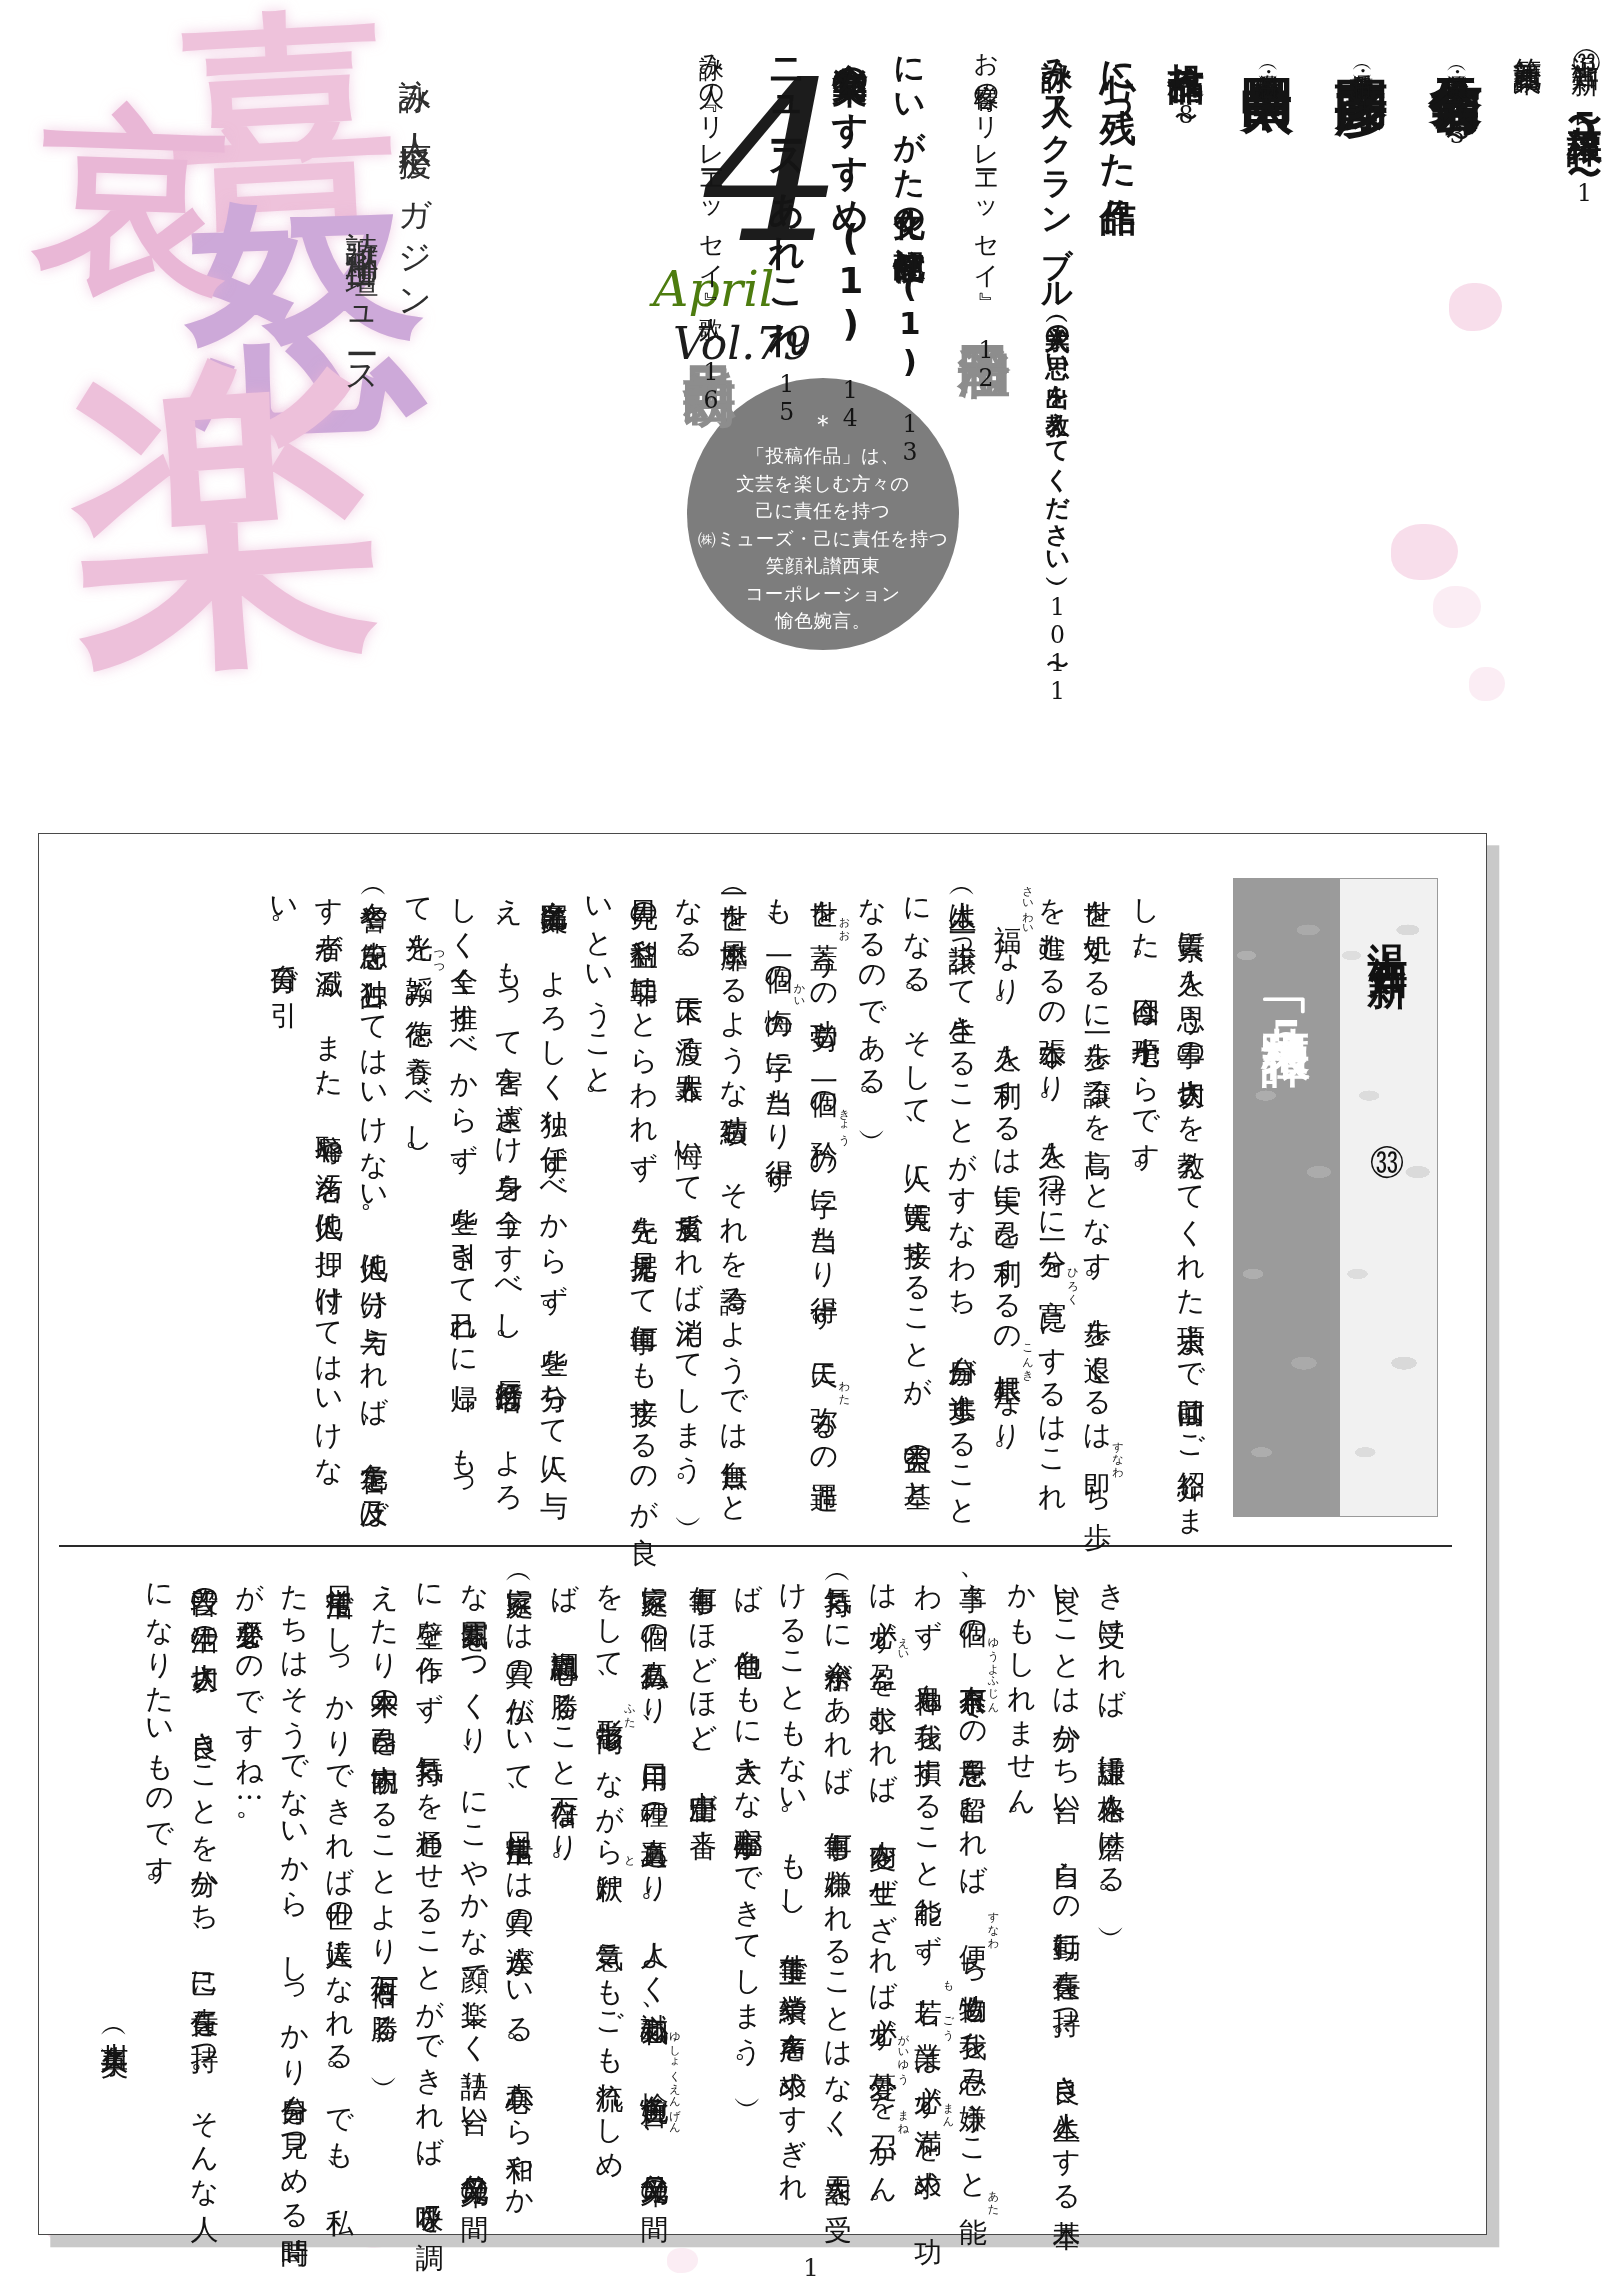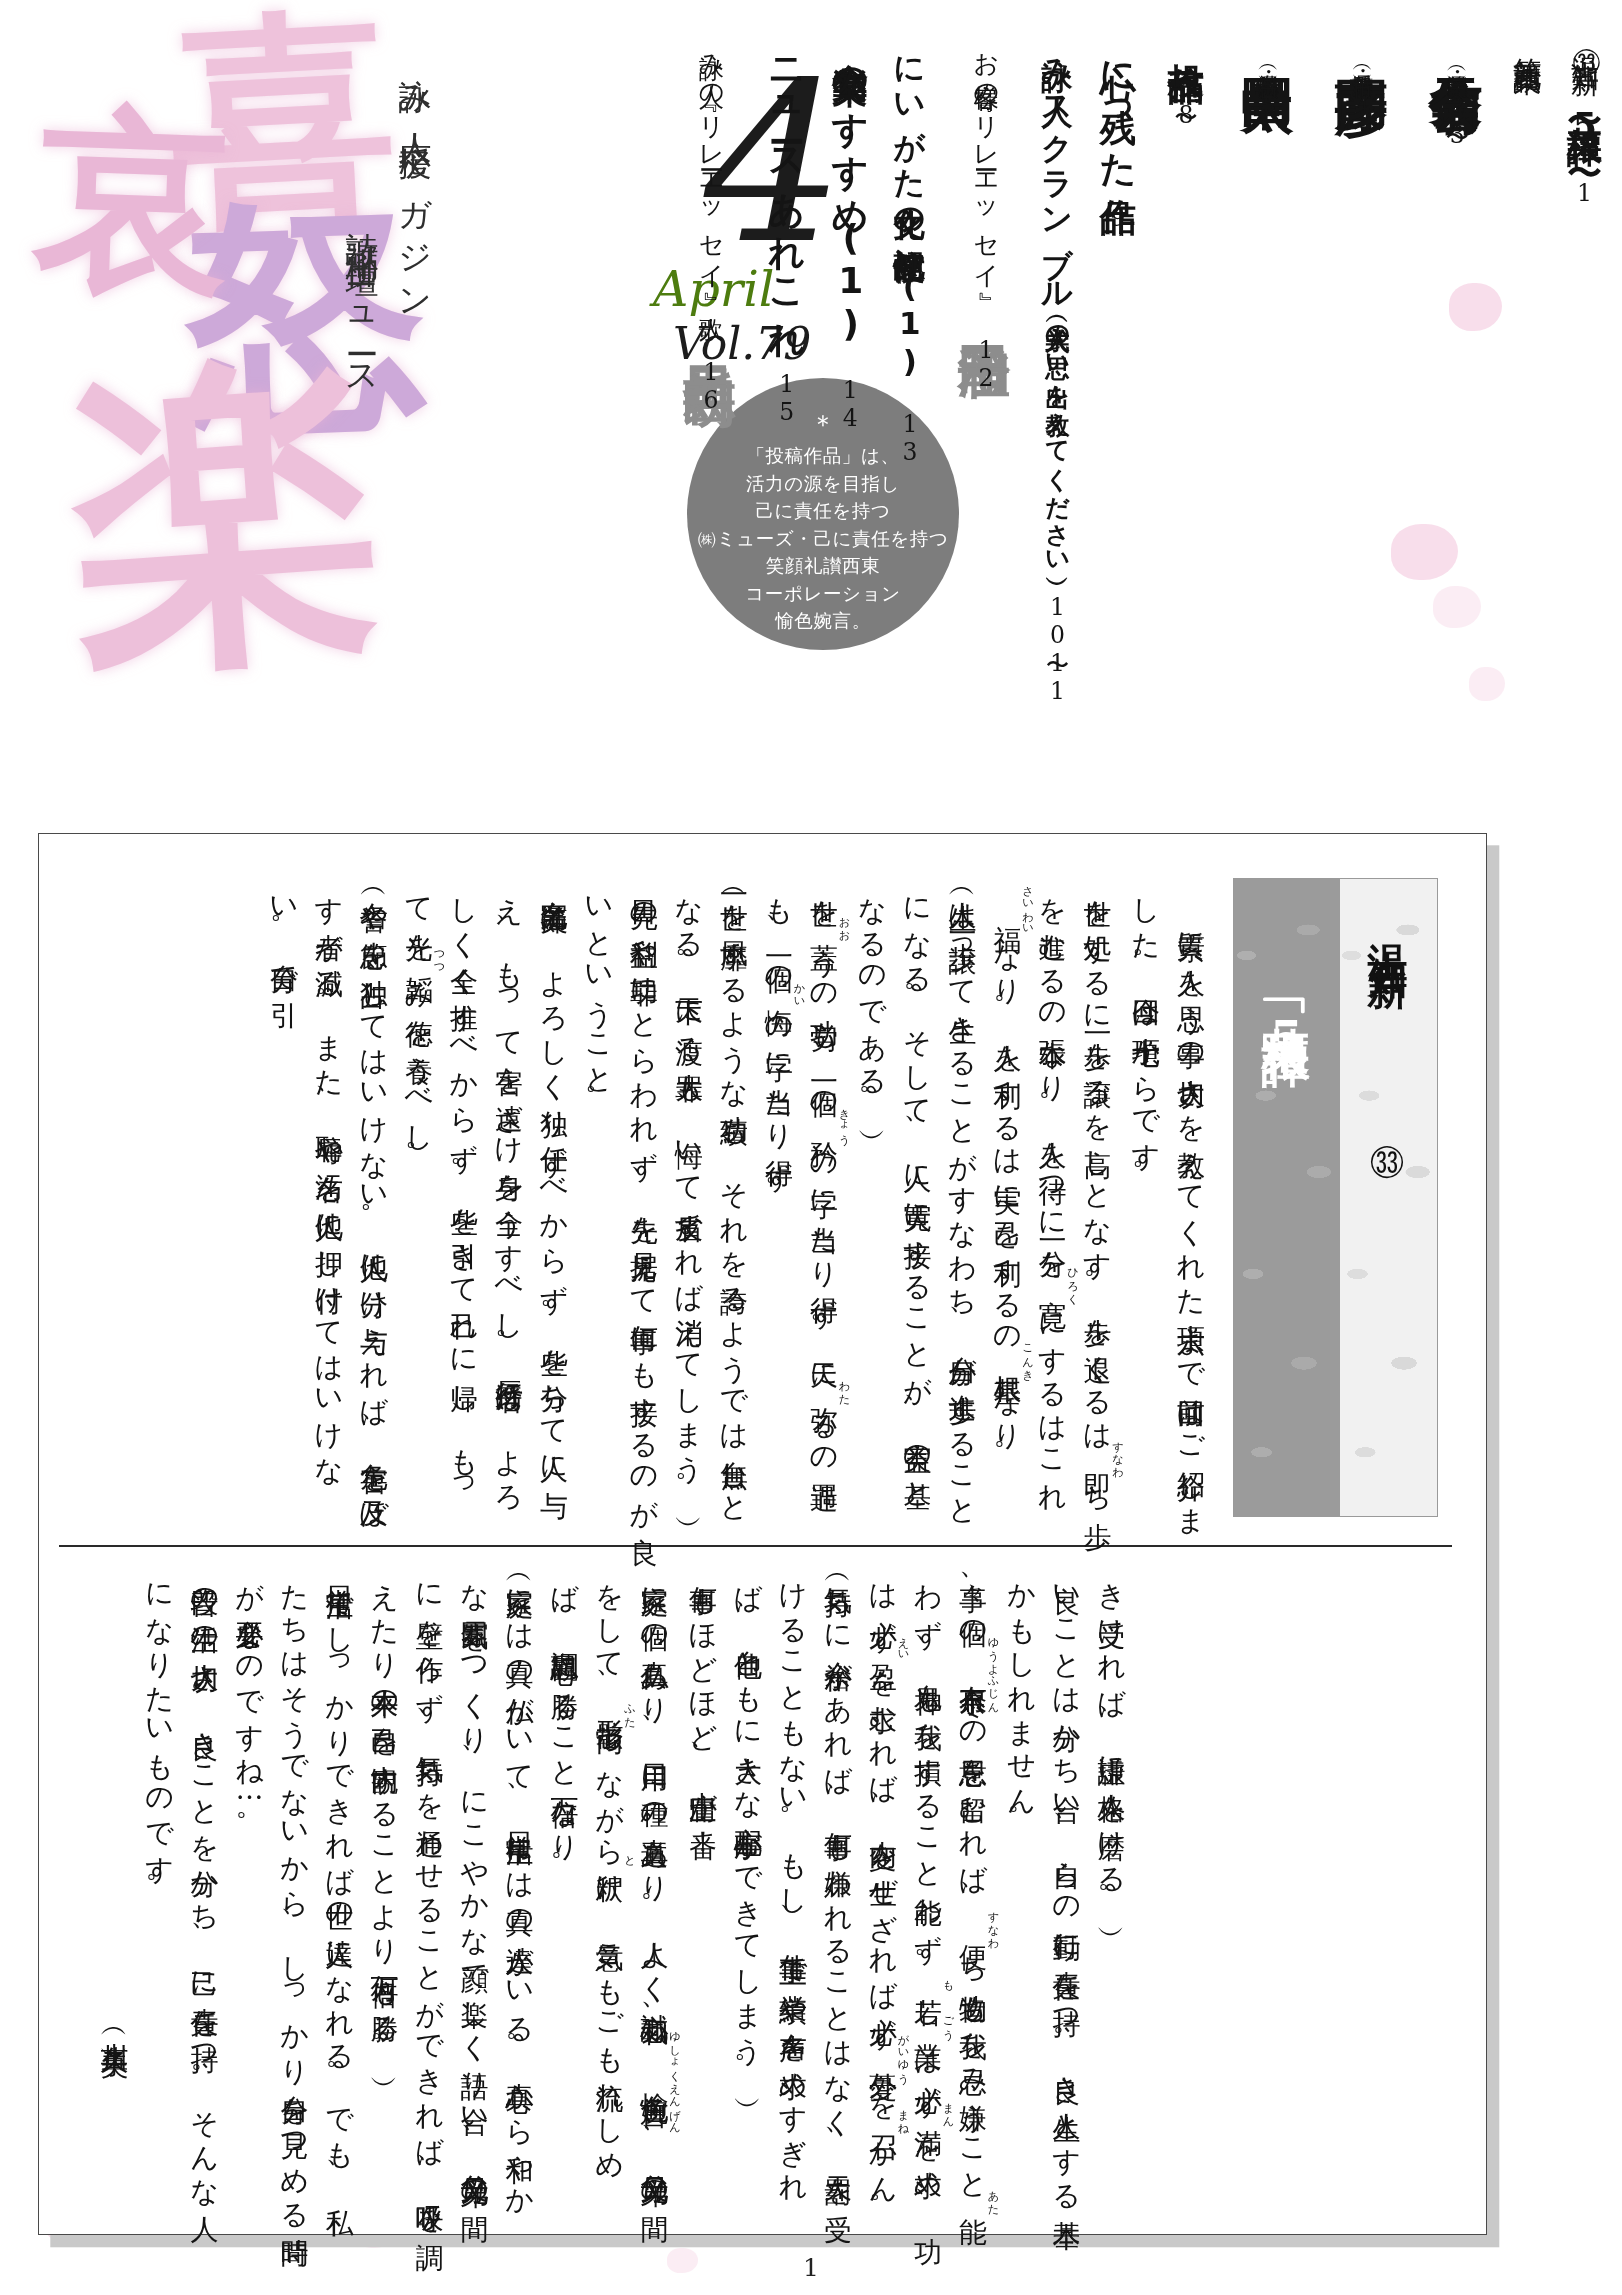--- a/index.html
+++ b/index.html
@@ -114,21 +114,21 @@
   <div class="vcol sub1">詠み人応援マガジン</div>
   <div class="vcol sub2">詩歌俳柳壇ニュース</div>
 
   <div class="issue-month">4</div>
   <div class="issue-month-name">April</div>
   <div class="issue-volume">Vol.79</div>
 
   <div class="desc-circle">
     <span class="mark">＊</span>
     <span class="dline">「投稿作品」は、</span>
-    <span class="dline">活力の源を目指し</span>
+    <span class="dline">文芸を楽しむ方々の</span>
     <span class="dline">己に責任を持つ</span>
     <span class="dline">㈱ミューズ・己に責任を持つ</span>
     <span class="dline">笑顔礼讃西東</span>
     <span class="dline">コーポレーション</span>
     <span class="dline">愉色婉言。</span>
   </div>
 
   <nav class="toc">
     <div class="toc-col">
       <span class="tc-series">温古知新㉝</span>

